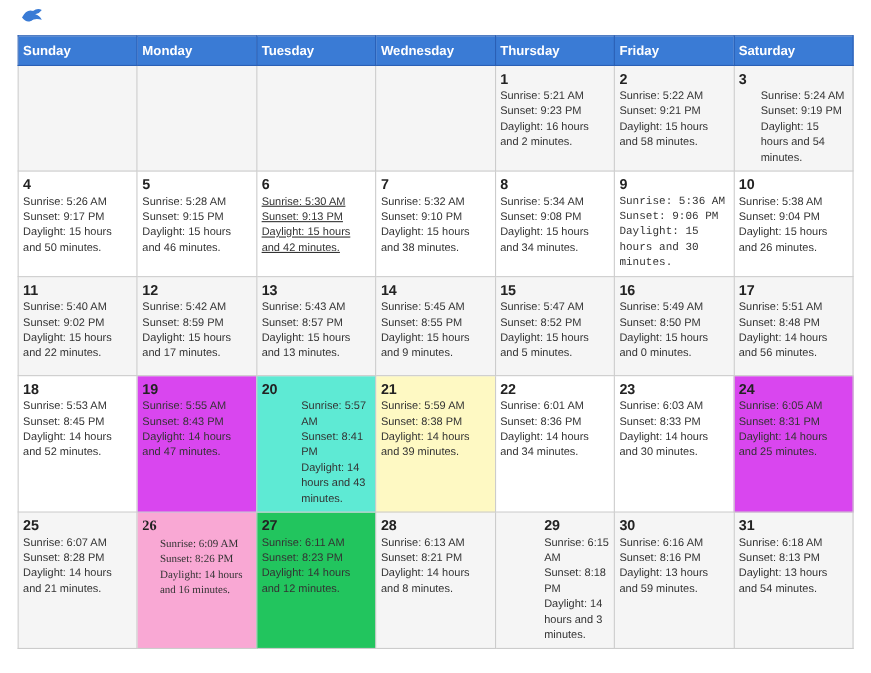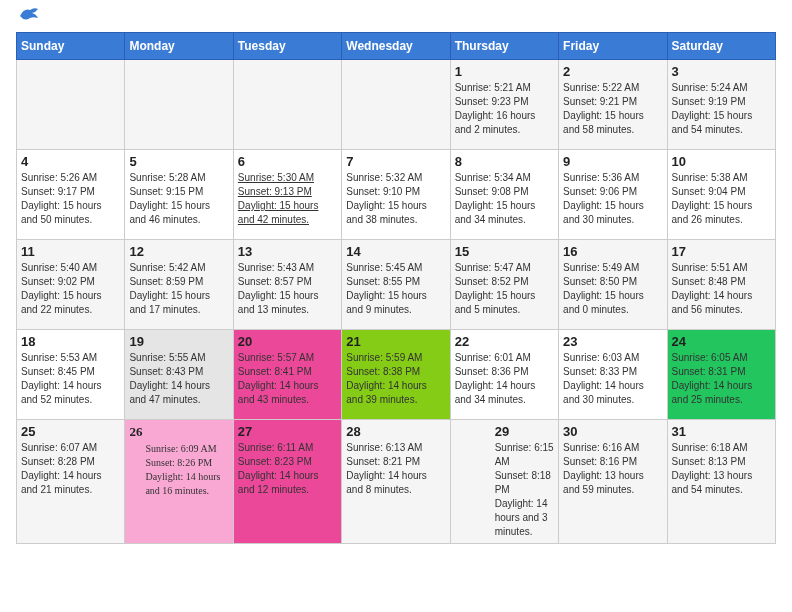--- a/index.html
+++ b/index.html
@@ -131,21 +131,21 @@
 Daylight: 16 hours and 2 minutes.</div>
         </td>
         <td style="background: rgb(245, 245, 245);">
           <div class="day-number">2</div>
           <div class="day-info" style="white-space: pre-line;">Sunrise: 5:22 AM
 Sunset: 9:21 PM
 Daylight: 15 hours and 58 minutes.</div>
         </td>
         <td style="background: rgb(245, 245, 245);">
           <div class="day-number">3</div>
-          <div class="day-info" style="white-space: pre-line;">Sunrise: 5:24 AM
+          <div class="day-info" style="white-space: pre-line; margin-left: 20px;">Sunrise: 5:24 AM
 Sunset: 9:19 PM
 Daylight: 15 hours and 54 minutes.</div>
         </td>
       </tr>
       <tr>
         <td style="background: rgb(255, 255, 255);">
           <div class="day-number">4</div>
           <div class="day-info" style="white-space: pre-line;">Sunrise: 5:26 AM
 Sunset: 9:17 PM
 Daylight: 15 hours and 50 minutes.</div>
@@ -169,21 +169,21 @@
 Daylight: 15 hours and 38 minutes.</div>
         </td>
         <td style="background: rgb(255, 255, 255);">
           <div class="day-number">8</div>
           <div class="day-info" style="white-space: pre-line;">Sunrise: 5:34 AM
 Sunset: 9:08 PM
 Daylight: 15 hours and 34 minutes.</div>
         </td>
         <td style="background: rgb(255, 255, 255);">
           <div class="day-number">9</div>
-          <div class="day-info" style="white-space: pre-line;">Sunrise: 5:36 AM
+          <div class="day-info" style="white-space: pre-line; font-family: Liberation Mono, monospace;">Sunrise: 5:36 AM
 Sunset: 9:06 PM
 Daylight: 15 hours and 30 minutes.</div>
         </td>
         <td style="background: rgb(255, 255, 255);">
           <div class="day-number">10</div>
           <div class="day-info" style="white-space: pre-line;">Sunrise: 5:38 AM
 Sunset: 9:04 PM
 Daylight: 15 hours and 26 minutes.</div>
         </td>
       </tr>
@@ -231,71 +231,71 @@
 Daylight: 14 hours and 56 minutes.</div>
         </td>
       </tr>
       <tr>
         <td style="background: rgb(255, 255, 255);">
           <div class="day-number">18</div>
           <div class="day-info" style="white-space: pre-line;">Sunrise: 5:53 AM
 Sunset: 8:45 PM
 Daylight: 14 hours and 52 minutes.</div>
         </td>
-        <td style="background: #e5e5e5;">
+        <td style="background: #d946ef;">
           <div class="day-number">19</div>
           <div class="day-info" style="white-space: pre-line;">Sunrise: 5:55 AM
 Sunset: 8:43 PM
 Daylight: 14 hours and 47 minutes.</div>
         </td>
-        <td style="background: #ec4899;">
+        <td style="background: #5eead4;">
           <div class="day-number">20</div>
-          <div class="day-info" style="white-space: pre-line;">Sunrise: 5:57 AM
+          <div class="day-info" style="white-space: pre-line; margin-left: 36px;">Sunrise: 5:57 AM
 Sunset: 8:41 PM
 Daylight: 14 hours and 43 minutes.</div>
         </td>
-        <td style="background: #84cc16;">
+        <td style="background: #fef9c3;">
           <div class="day-number">21</div>
           <div class="day-info" style="white-space: pre-line;">Sunrise: 5:59 AM
 Sunset: 8:38 PM
 Daylight: 14 hours and 39 minutes.</div>
         </td>
         <td style="background: rgb(255, 255, 255); margin-top: 28px;">
           <div class="day-number">22</div>
           <div class="day-info" style="white-space: pre-line;">Sunrise: 6:01 AM
 Sunset: 8:36 PM
 Daylight: 14 hours and 34 minutes.</div>
         </td>
         <td style="background: rgb(255, 255, 255);">
           <div class="day-number">23</div>
           <div class="day-info" style="white-space: pre-line;">Sunrise: 6:03 AM
 Sunset: 8:33 PM
 Daylight: 14 hours and 30 minutes.</div>
         </td>
-        <td style="background: #22c55e;">
+        <td style="background: #d946ef;">
           <div class="day-number">24</div>
           <div class="day-info" style="white-space: pre-line;">Sunrise: 6:05 AM
 Sunset: 8:31 PM
 Daylight: 14 hours and 25 minutes.</div>
         </td>
       </tr>
       <tr>
         <td style="background: rgb(245, 245, 245);">
           <div class="day-number">25</div>
           <div class="day-info" style="white-space: pre-line;">Sunrise: 6:07 AM
 Sunset: 8:28 PM
 Daylight: 14 hours and 21 minutes.</div>
         </td>
         <td style="background: #f9a8d4; font-family: Liberation Serif, serif;">
           <div class="day-number">26</div>
           <div class="day-info" style="white-space: pre-line; margin-left: 16px;">Sunrise: 6:09 AM
 Sunset: 8:26 PM
 Daylight: 14 hours and 16 minutes.</div>
         </td>
-        <td style="background: #ec4899; margin-left: 32px;">
+        <td style="background: #22c55e; margin-left: 32px;">
           <div class="day-number">27</div>
           <div class="day-info" style="white-space: pre-line;">Sunrise: 6:11 AM
 Sunset: 8:23 PM
 Daylight: 14 hours and 12 minutes.</div>
         </td>
         <td style="background: rgb(245, 245, 245);">
           <div class="day-number">28</div>
           <div class="day-info" style="white-space: pre-line;">Sunrise: 6:13 AM
 Sunset: 8:21 PM
 Daylight: 14 hours and 8 minutes.</div>

